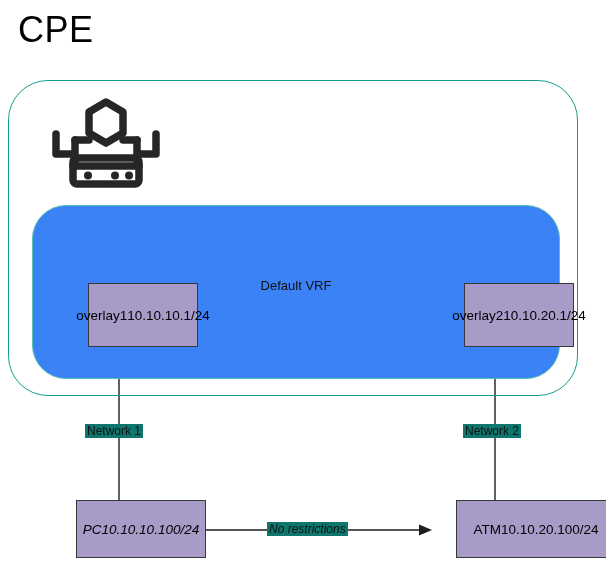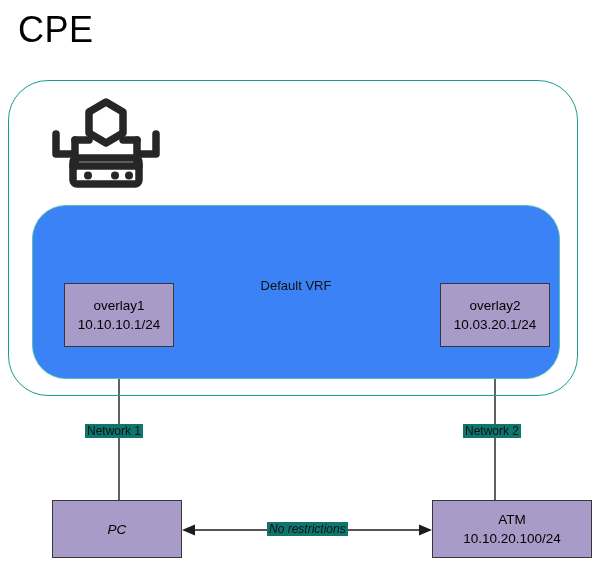--- a/index.html
+++ b/index.html
@@ -72,27 +72,28 @@
     width: 122px;
     height: 92px;
   }
   
   .node {
     position: absolute;
     box-sizing: border-box;
     background: #a99bc8;
     border: 1.6px solid #36383b;
     display: flex;
-    flex-direction: column;
+    flex-direction: row;
     align-items: center;
     justify-content: center;
     color: #000000;
     font-size: 13.5px;
     line-height: 19px;
     z-index: 5;
+    margin-left: 24px;
   }
   .node-name { white-space: nowrap; }
   .node-addr { white-space: nowrap; }
 
   .node-overlay1 { left: 64px;  top: 283px; width: 110px; height: 64px; }
   .node-overlay2 { left: 440px; top: 283px; width: 110px; height: 64px; }
   .node-pc       { left: 52px;  top: 500px; width: 130px; height: 58px; font-style: italic; }
   .node-atm      { left: 432px; top: 500px; width: 160px; height: 58px; }
 
   
@@ -160,25 +161,26 @@
   <div class="zone-inner-label">Default VRF</div>
 </div>
 
 <div class="node node-overlay1">
   <div class="node-name">overlay1</div>
   <div class="node-addr">10.10.10.1/24</div>
 </div>
 
 <div class="node node-overlay2">
   <div class="node-name">overlay2</div>
-  <div class="node-addr">10.03.20.1/24</div>
+  <div class="node-addr">10.10.20.1/24</div>
 </div>
 
 <div class="node node-pc">
   <div class="node-name">PC</div>
+  <div class="node-addr">10.10.10.100/24</div>
 </div>
 
 <div class="node node-atm">
   <div class="node-name">ATM</div>
   <div class="node-addr">10.10.20.100/24</div>
 </div>
 
 <div class="link-label label-net1">Network 1</div>
 
 <div class="link-label label-net2">Network 2</div>

